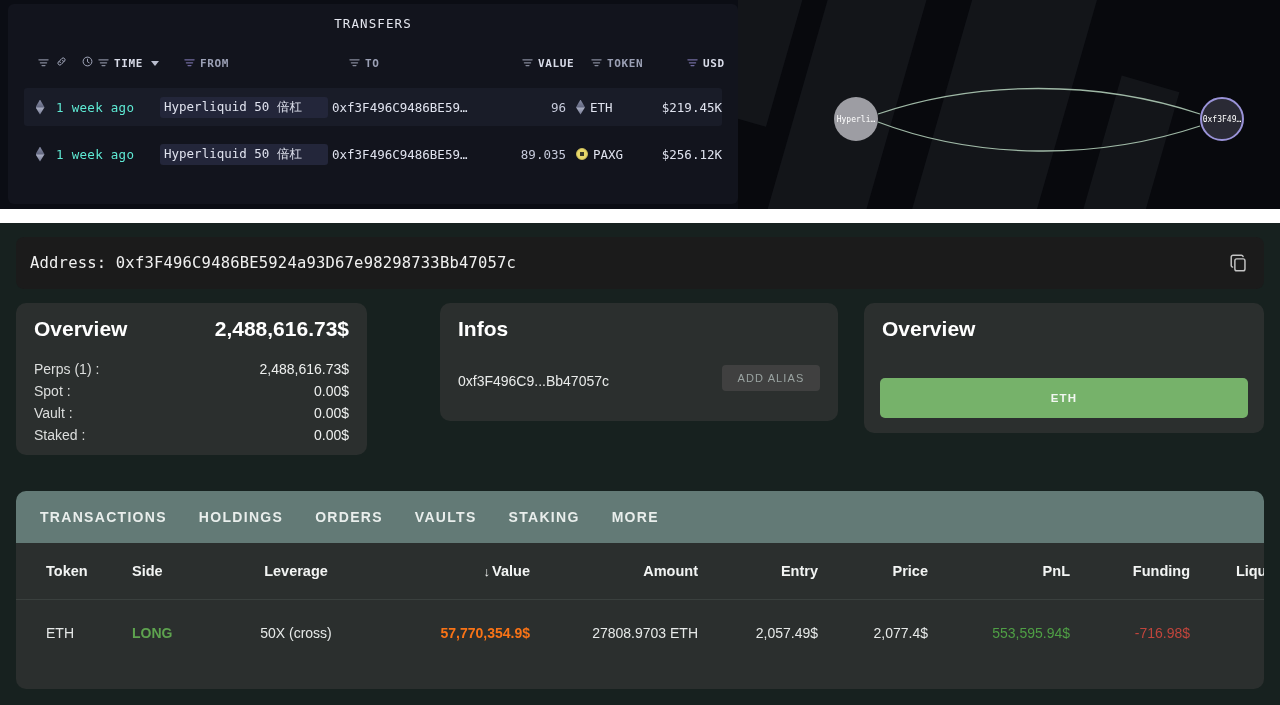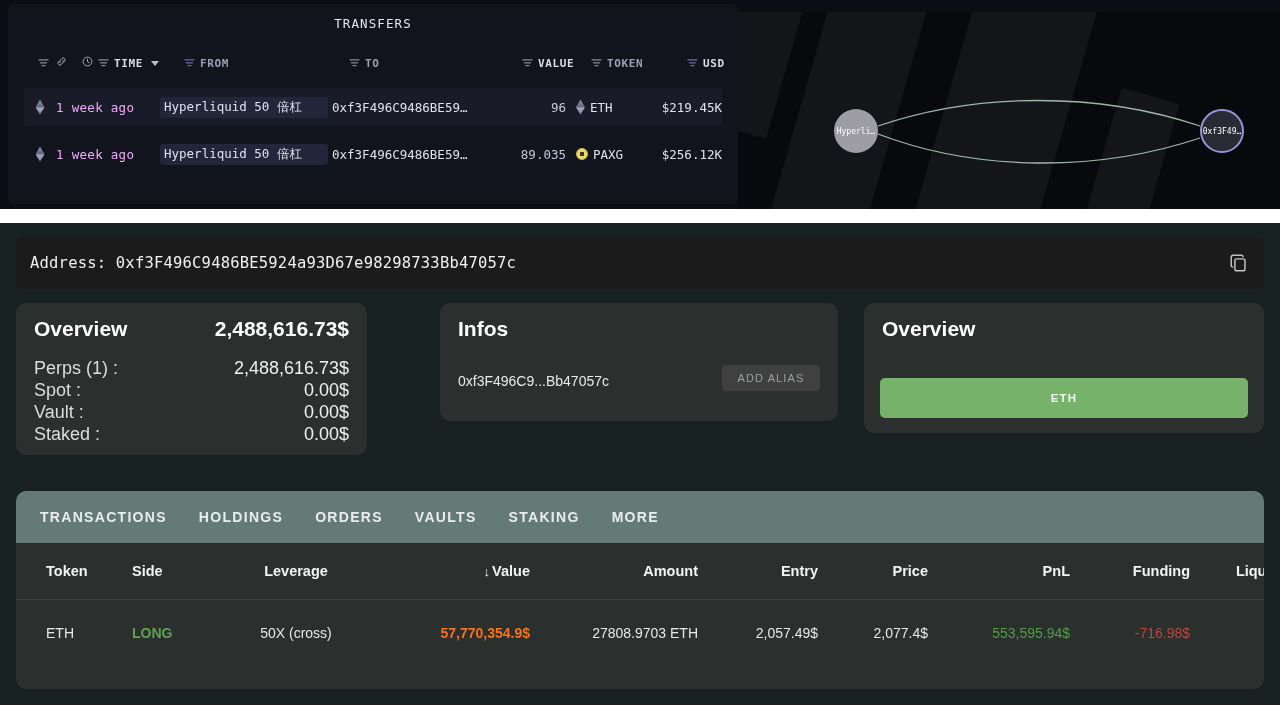--- a/index.html
+++ b/index.html
@@ -55,21 +55,21 @@
   }
   #xfer-row-0 { top: 84px; background: #191c28; border-radius: 3px; }
   #xfer-row-1 { top: 131px; background: transparent; }
   .cell-chain { width: 32px; display: flex; justify-content: center; }
   .eth-glyph {
     display: inline-block; width: 9px; height: 15px;
     background: linear-gradient(180deg,#9aa0bb 0%,#6f748f 48%,#c2c7dd 52%,#8489a5 100%);
     clip-path: polygon(50% 0,100% 52%,50% 100%,0 52%);
     opacity: .85;
   }
-  .cell-time { width: 104px; color: #f0abfc; letter-spacing: .3px; }
+  .cell-time { width: 104px; color: #5eead4; letter-spacing: .3px; }
   .cell-from {
     width: 168px; color: #dfe2ee;
     white-space: nowrap; overflow: hidden;
     background: #23263a; border-radius: 3px;
     padding: 2px 4px; margin-right: 4px;
   }
   .cell-to { width: 172px; color: #dfe2ee; white-space: nowrap; overflow: hidden; }
   .cell-value { width: 66px; text-align: right; color: #c6cadb; padding-right: 4px; }
   .cell-token {
     width: 66px; color: #dfe2ee; display: flex; align-items: center;
@@ -77,21 +77,21 @@
   }
   .coin-gold {
     width: 12px; height: 12px; border-radius: 50%;
     background: radial-gradient(circle at 50% 50%, #3a3a2a 0 33%, #e8d86a 36% 100%);
     border: 1px solid #cfc05c; flex: none;
   }
   .cell-usd { width: 86px; text-align: right; color: #dfe2ee; }
 
   
   #graph-panel {
-    position: absolute; left: 738px; top: 12px; width: 542px; height: 209px;
+    position: absolute; left: 738px; top: 0; width: 542px; height: 209px;
     background: #08090d; overflow: hidden;
   }
   .bg-streak { position: absolute; background: #15171c; opacity: .85; }
   .node {
     position: absolute; border-radius: 50%;
     display: flex; align-items: center; justify-content: center;
     font-family: "DejaVu Sans Mono", monospace; font-size: 8px;
     color: #ffffff; overflow: hidden;
   }
   #node-hyperliquid {
@@ -135,21 +135,21 @@
     position: absolute; left: 18px; top: 14px;
     color: #ffffff; font-size: 21px; font-weight: 700;
   }
   #overview-total {
     position: absolute; right: 18px; top: 14px;
     color: #ffffff; font-size: 21px; font-weight: 700;
   }
   .ov-line {
     position: absolute; left: 18px; right: 18px; height: 21px;
     display: flex; justify-content: space-between; align-items: center;
-    color: #dcdedd; font-size: 18px;
+    color: #dcdedd; font-size: 14px;
   }
   .ov-line .v { color: #eef0ef; }
 
   #infos-address {
     position: absolute; left: 18px; top: 70px;
     color: #e9ebea; font-size: 14px;
   }
   #add-alias-btn {
     position: absolute; right: 18px; top: 62px; width: 98px; height: 26px;
     background: #404040; border-radius: 4px;

